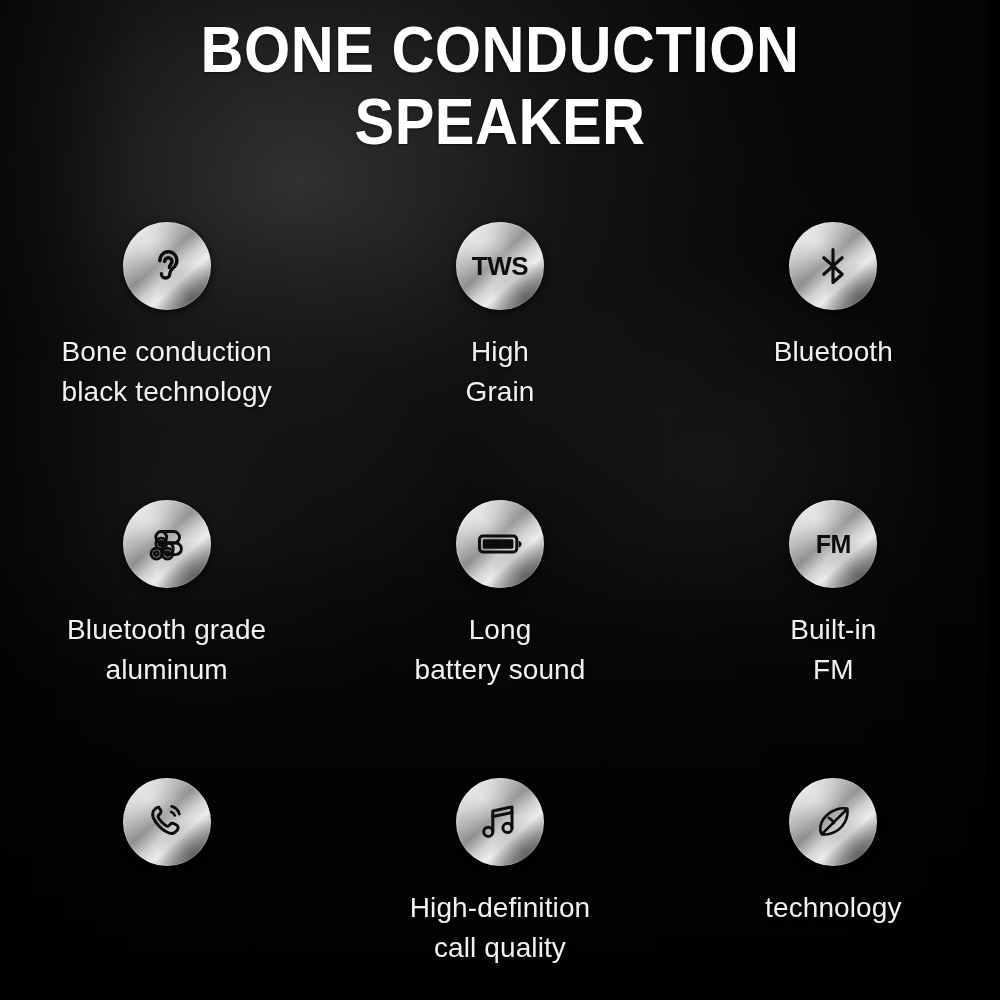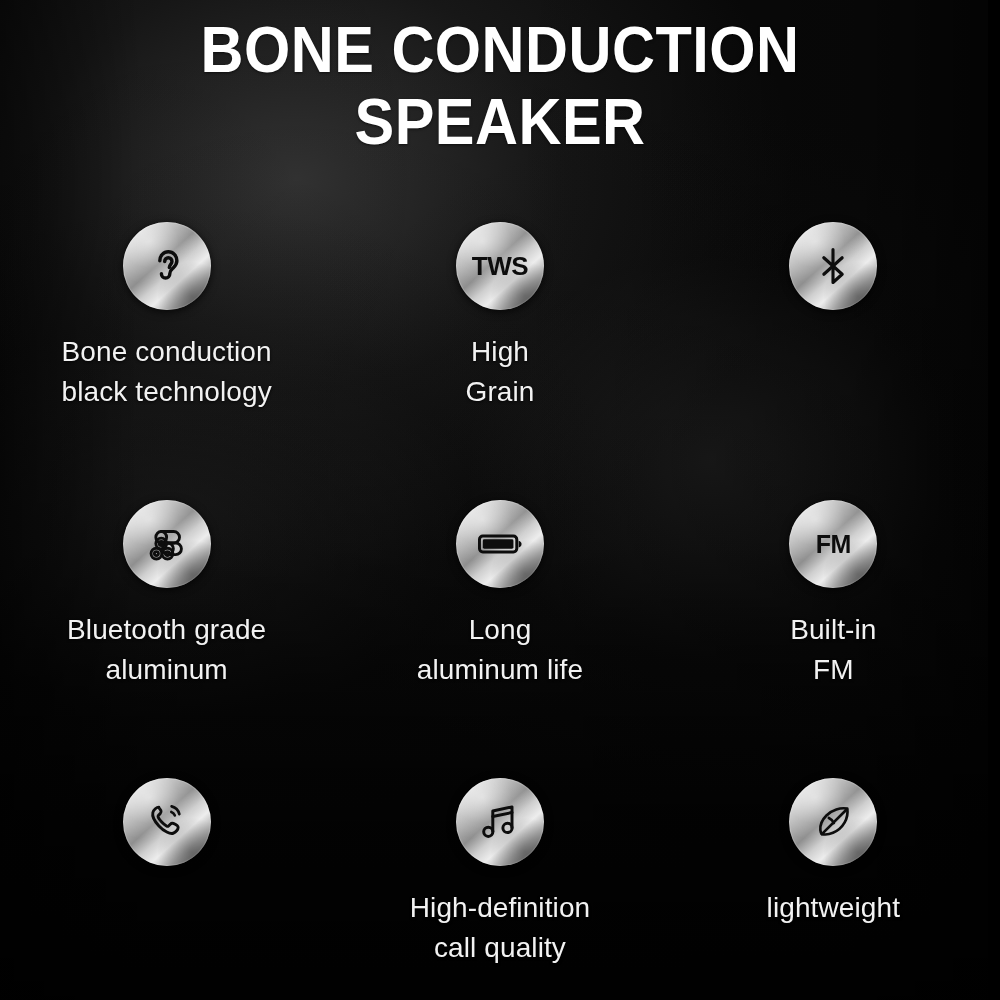--- a/index.html
+++ b/index.html
@@ -235,20 +235,21 @@
 
       <div class="cell">
         <div class="badge">
           <span class="glyph">
             <svg width="44" height="44" viewBox="0 0 48 48" fill="none" stroke="#0d0d0d" stroke-width="3.4" stroke-linecap="round" stroke-linejoin="round">
               <path d="M24 6v36l10-9-20-18"></path>
               <path d="M14 33l20-18"></path>
             </svg>
           </span>
         </div>
+        <div class="caption">Bluetooth</div>
       </div>
 
     </div>
 
     <div class="row">
 
       <div class="cell">
         <div class="badge">
           <span class="glyph">
             <svg width="50" height="50" viewBox="0 0 52 52" fill="none" stroke="#0d0d0d" stroke-width="3" stroke-linecap="round" stroke-linejoin="round">
@@ -276,21 +277,21 @@
         <div class="badge">
           <span class="glyph">
             <svg width="56" height="56" viewBox="0 0 60 60" fill="none">
               <rect x="8" y="21.5" width="40" height="17" rx="3.6" stroke="#0d0d0d" stroke-width="3.2" fill="none"></rect>
               <rect x="11.6" y="25" width="32.8" height="10" rx="1.6" fill="#0d0d0d"></rect>
               <path d="M50 26.5v7.2c1.9-.3 3.1-1.8 3.1-3.6s-1.2-3.3-3.1-3.6z" fill="#0d0d0d"></path>
             </svg>
           </span>
         </div>
         <div class="caption">Long
-aluminum life</div>
+battery sound</div>
       </div>
 
       <div class="cell">
         <div class="badge">
           <span class="badge-text small">FM</span>
         </div>
         <div class="caption">Built-in
 FM</div>
       </div>
 
@@ -328,19 +329,19 @@
       <div class="cell">
         <div class="badge">
           <span class="glyph">
             <svg width="48" height="48" viewBox="0 0 52 52" fill="none" stroke="#0d0d0d" stroke-width="2.9" stroke-linecap="round" stroke-linejoin="round">
               <path d="M41.5 11.5c-7.5-1.4-16.6 1.4-22.6 7.4-5 5-7 11.4-6.6 15.9.2 2 .9 3.5 1.6 4.3 0 0 5.6 1.4 12.1-1.4 5.2-2.2 9.8-6.3 12.5-11 2.7-4.7 3.6-11.1 3-15.2z"></path>
               <path d="M13.9 39.1L41 12.2"></path>
               <path d="M21.5 21.6c2.4 1.1 4.4 3.1 5.4 5.6"></path>
             </svg>
           </span>
         </div>
-        <div class="caption">lightweight</div>
+        <div class="caption">technology</div>
       </div>
 
     </div>
 
   </div>
 </div>
 
 </body></html>

